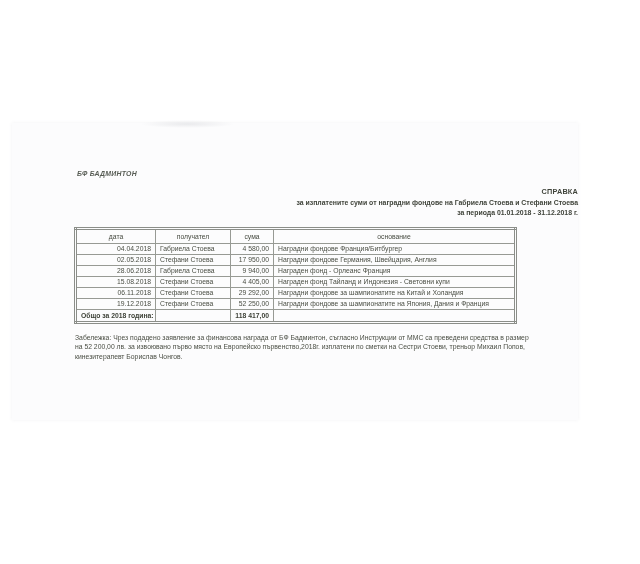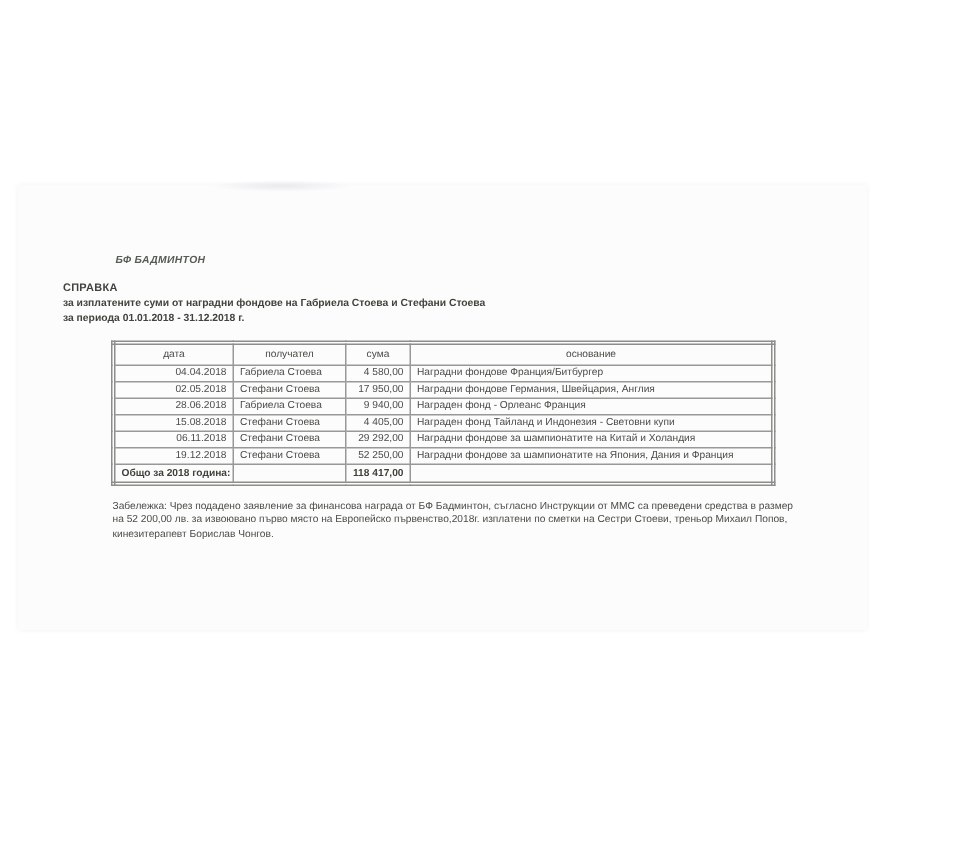--- a/index.html
+++ b/index.html
@@ -35,21 +35,21 @@
     font-size: 6.9px;
     font-weight: 700;
     font-style: italic;
     letter-spacing: 0.25px;
     color: #565b53;
   }
   .title-block {
     position: absolute;
     left: 30px; top: 64px;
     width: 536px;
-    text-align: left;
+    text-align: right;
     color: #40443b;
   }
   .title-main {
     font-size: 7.3px;
     font-weight: 700;
     letter-spacing: 0.2px;
     margin-bottom: 3px;
   }
   .title-sub {
     font-size: 6.9px;

